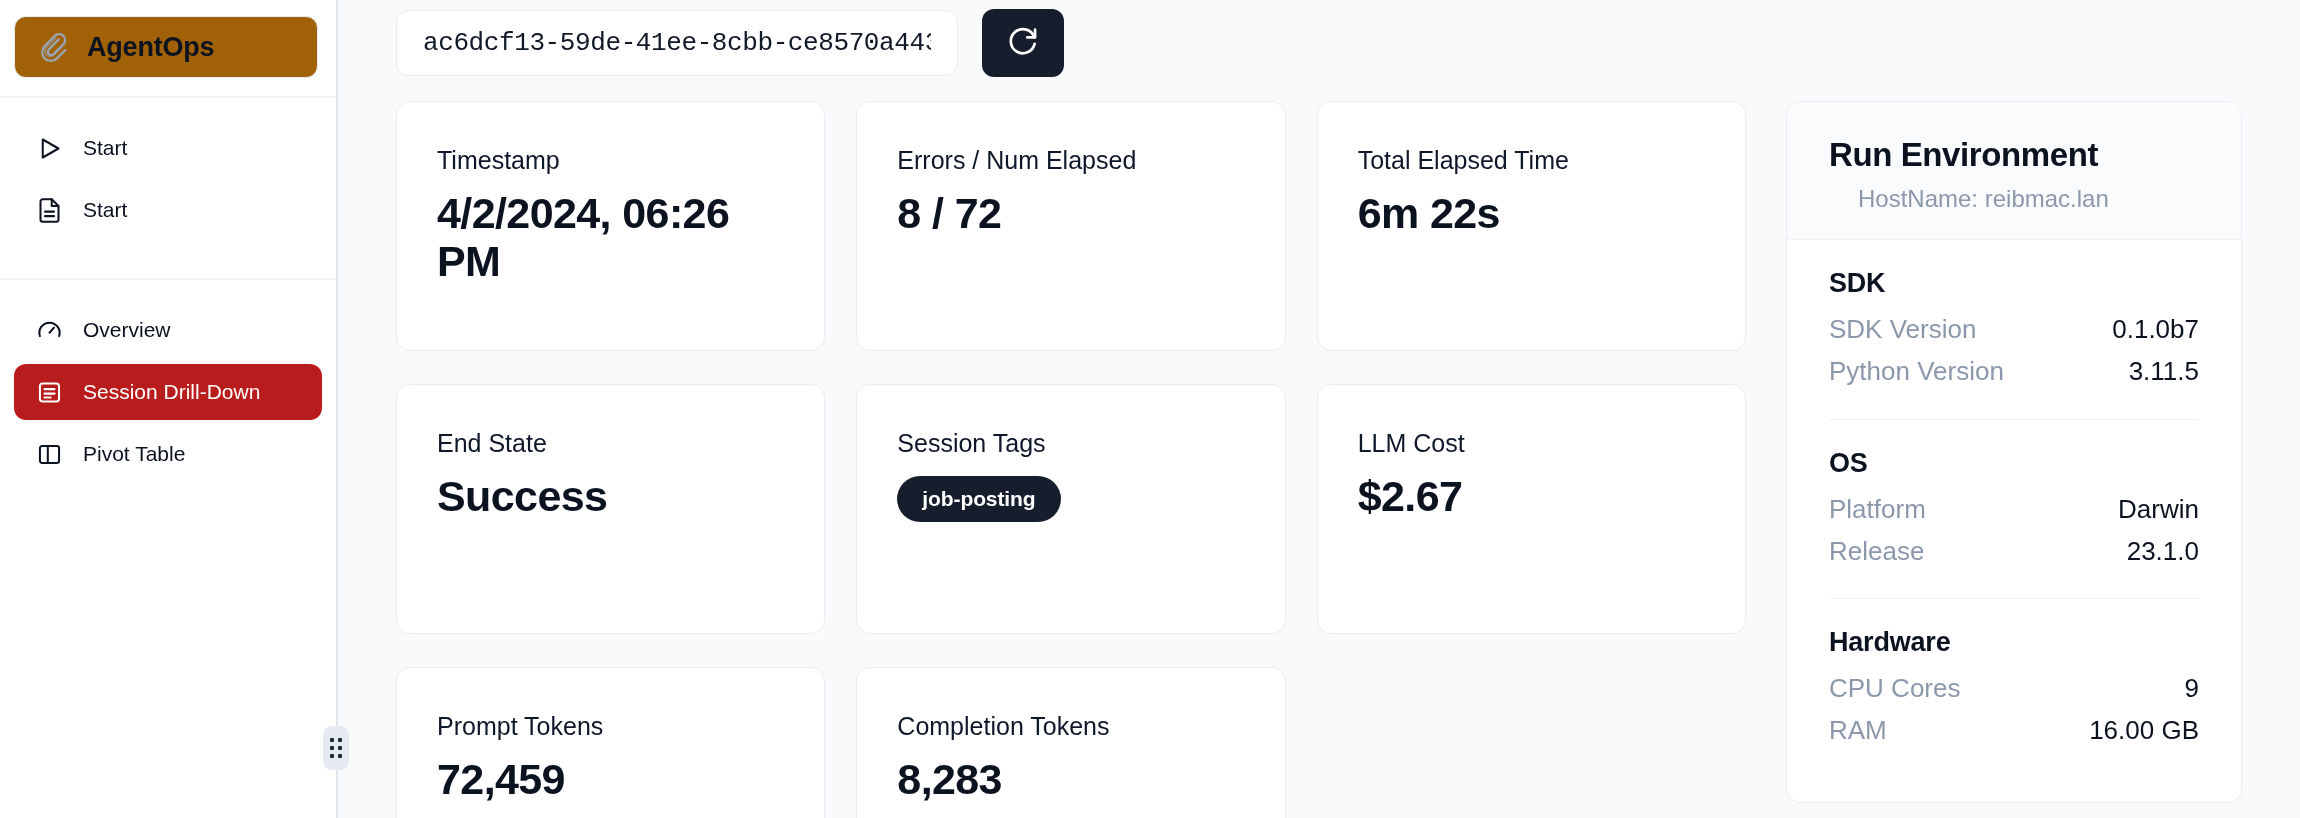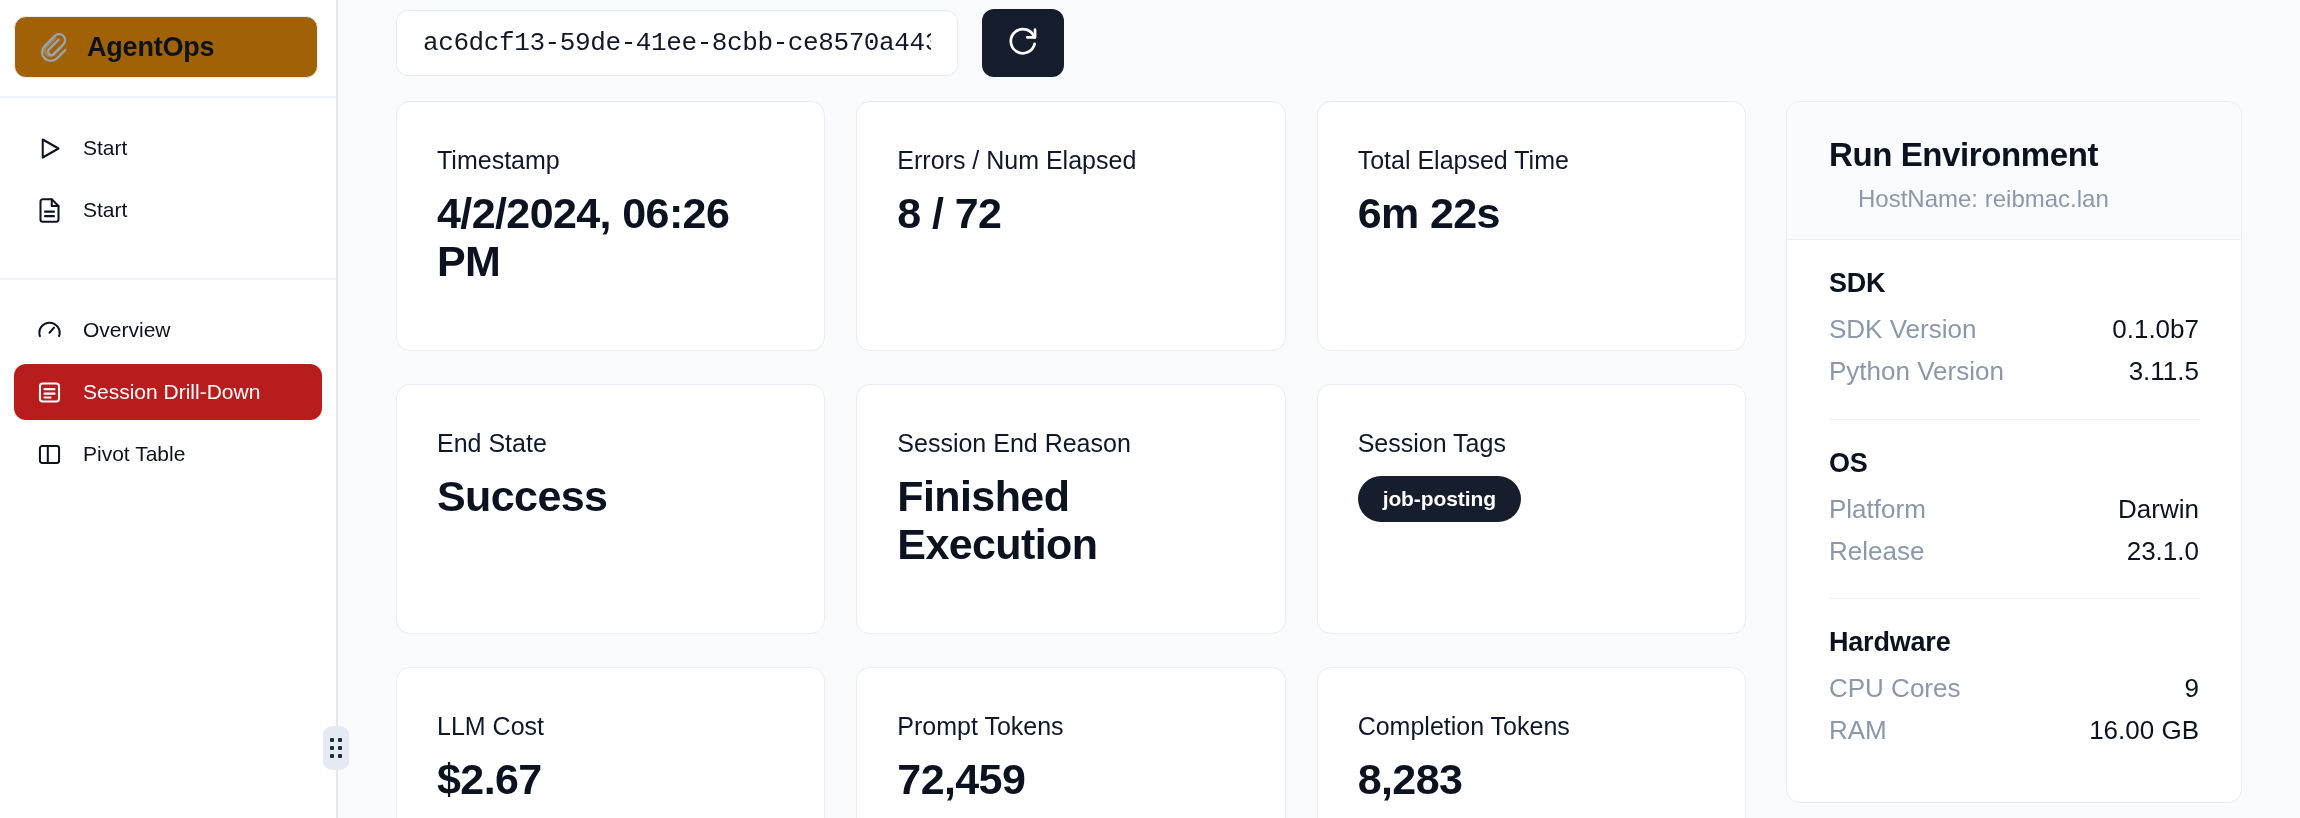--- a/index.html
+++ b/index.html
@@ -415,24 +415,20 @@
       <div class="card">
         <div class="card-label">Total Elapsed Time</div>
         <div class="card-value">6m 22s</div>
       </div>
 
       <div class="card">
         <div class="card-label">End State</div>
         <div class="card-value">Success</div>
       </div>
 
-      <div class="card">
-        <div class="card-label">Session End Reason</div>
-        <div class="card-value">Finished Execution</div>
-      </div>
 
       <div class="card">
         <div class="card-label">Session Tags</div>
         <div class="tag-pill">job-posting</div>
       </div>
 
       <div class="card">
         <div class="card-label">LLM Cost</div>
         <div class="card-value">$2.67</div>
       </div>

